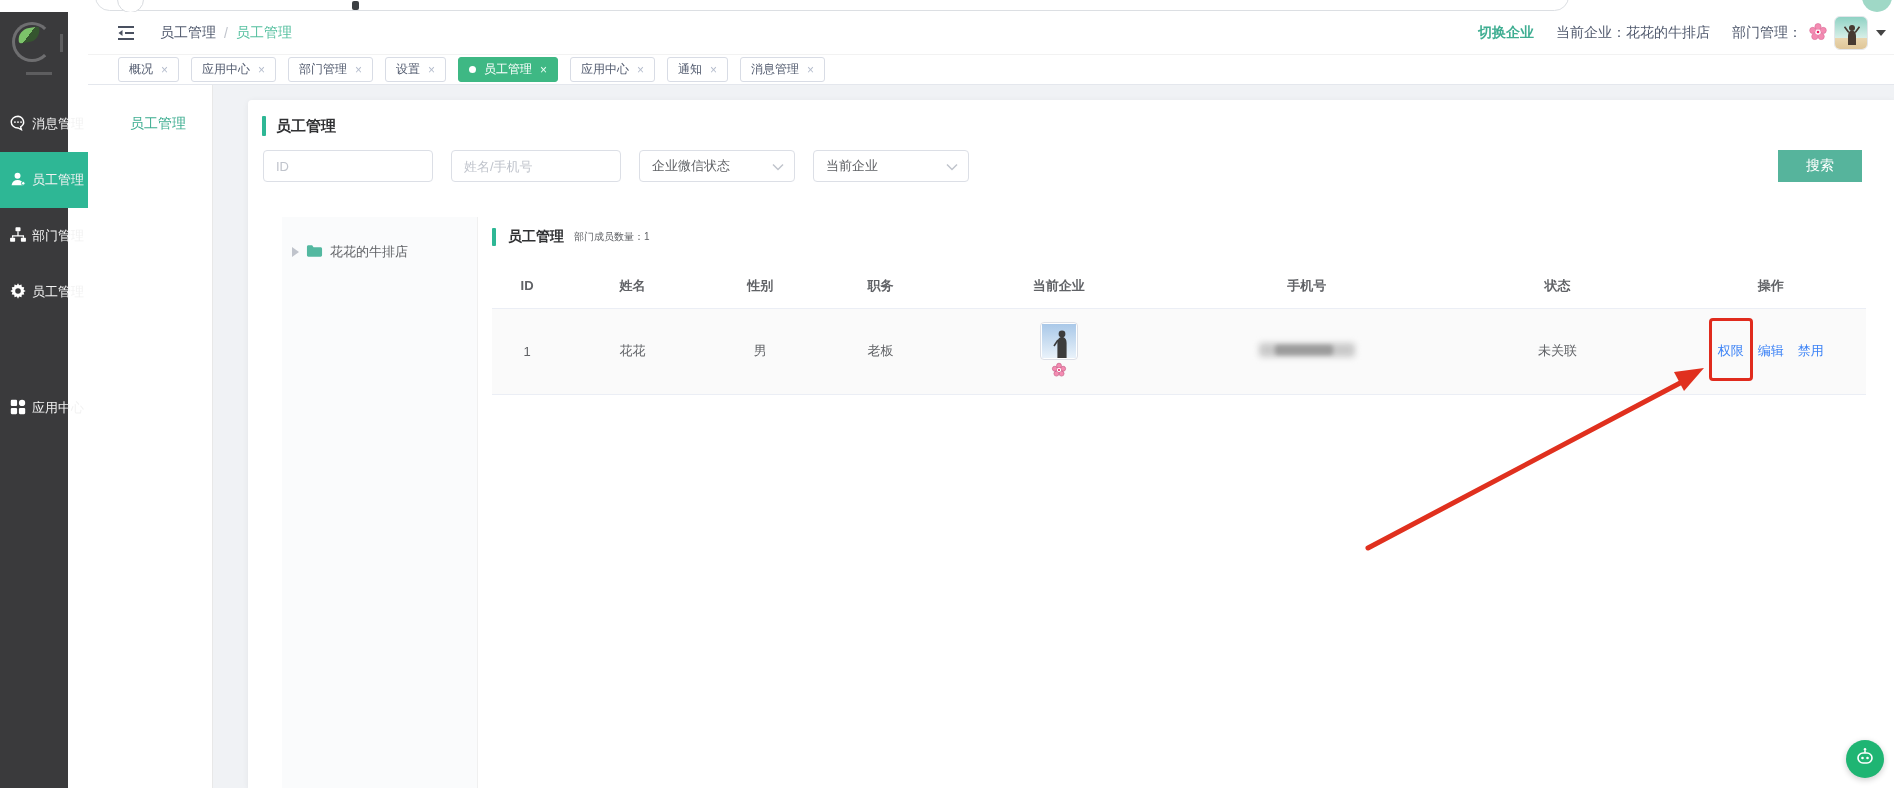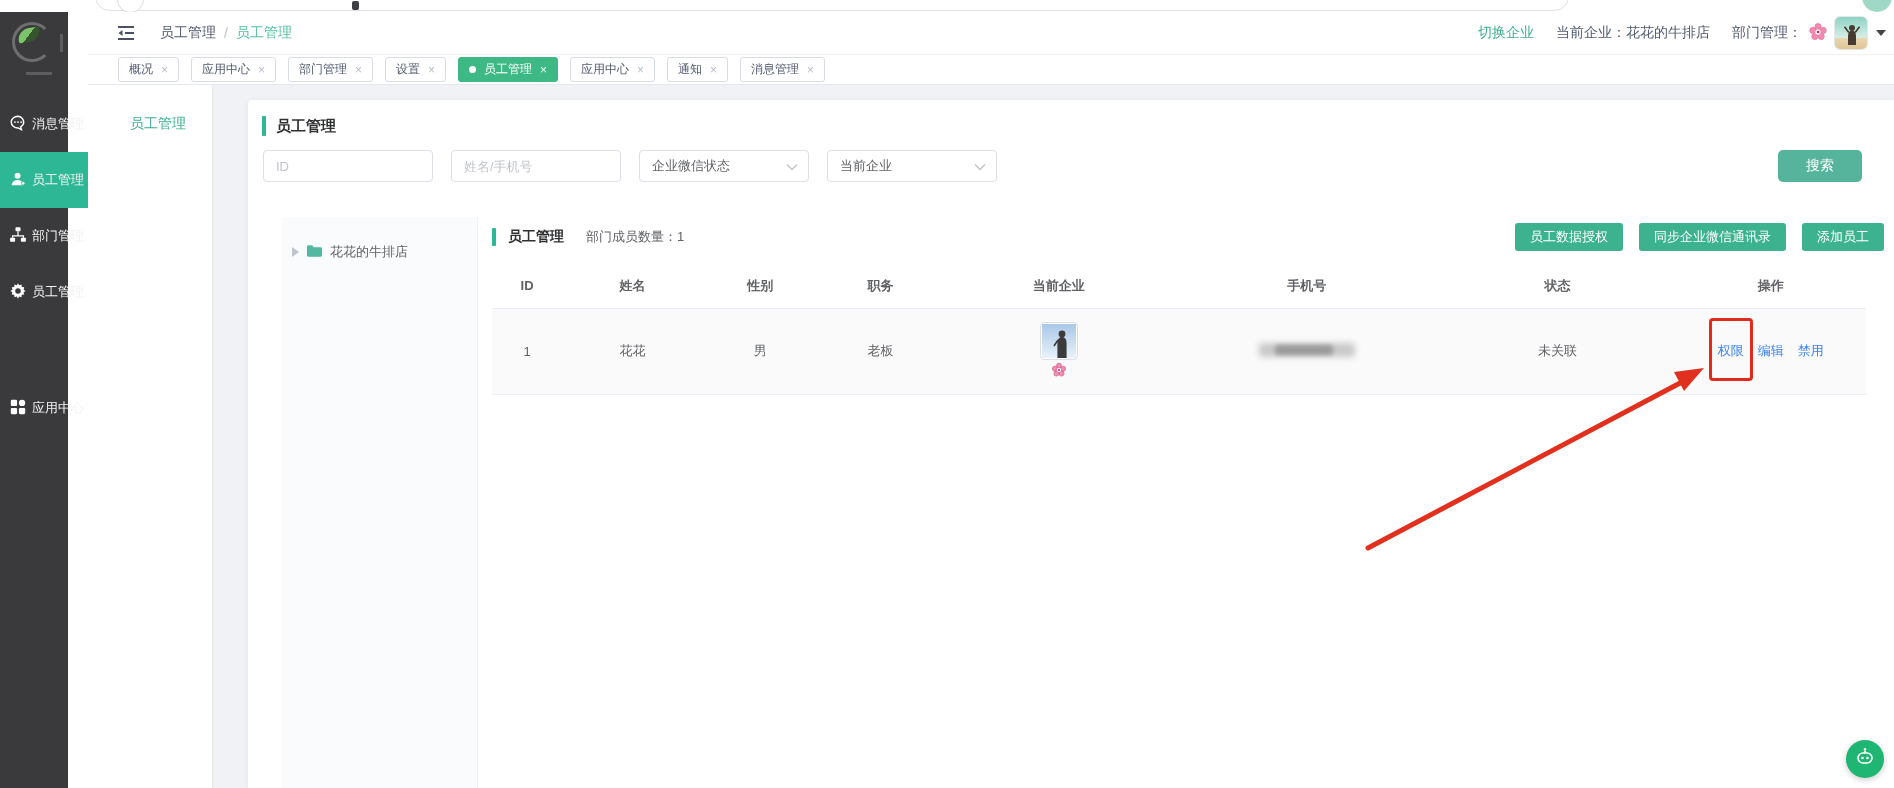--- a/index.html
+++ b/index.html
@@ -26,21 +26,21 @@
   .menu-item.active { background:#2eb795; }
   .menu-item.gap { margin-top:60px; }
 
   
   .header { position:absolute; left:88px; top:12px; width:1806px; height:43px; background:#fff; border-bottom:1px solid #f2f2f2; display:flex; align-items:center; z-index:10; }
   .collapse { margin-left:28px; cursor:pointer; display:flex; }
   .breadcrumb { margin-left:24px; font-size:14px; color:#515a6e; display:flex; gap:8px; align-items:center; }
   .breadcrumb .sep { color:#c0c4cc; }
   .breadcrumb .crumb-active { color:#57c0a0; }
   .header-right { margin-left:auto; display:flex; align-items:center; gap:22px; padding-right:8px; font-size:14px; color:#515a6e; }
-  .link-teal { color:#3fae92; cursor:pointer; }
+  .link-teal { color:#3fae92; cursor:pointer;font-weight:bold; }
   .user-cluster { display:flex; align-items:center; gap:6px; }
   .avatar-sm { width:34px; height:34px; border-radius:6px; overflow:hidden; border:1px solid #e3e6ea; cursor:pointer; }
   .caret-down { width:0; height:0; border-left:5px solid transparent; border-right:5px solid transparent; border-top:6px solid #444; margin-left:2px; }
 
   
   .tabbar { position:absolute; left:88px; top:55px; width:1806px; height:30px; background:#fff; border-bottom:1px solid #e4e7ed; display:flex; align-items:center; gap:12px; padding-left:30px; z-index:10; }
   .tab { height:25px; display:inline-flex; align-items:center; gap:8px; border:1px solid #d8dce5; border-radius:3px; background:#fff; color:#515a6e; font-size:12px; padding:0 10px; cursor:pointer; white-space:nowrap; }
   .tab .x { color:#b4bccc; font-size:12px; line-height:1; }
   .tab.active { background:#3eb884; border-color:#3eb884; color:#fff; }
   .tab.active .x { color:#eafff5; }
@@ -52,32 +52,32 @@
   .subnav-item { margin:30px 0 0 42px; font-size:14px; color:#3fae92; cursor:pointer; }
 
   .card { position:absolute; left:160px; top:15px; width:1646px; height:688px; background:#fff; border-radius:4px 0 0 0; box-shadow:0 1px 6px rgba(0,0,0,.06); }
   .card-title { position:absolute; left:14px; top:16px; display:flex; align-items:center; gap:10px; }
   .green-bar { width:4px; height:20px; background:#2eb795; border-radius:1px; }
   .card-title-text { font-size:15px; font-weight:bold; color:#303133; }
 
   .filters { position:absolute; left:15px; top:50px; display:flex; gap:18px; }
   .f-input { width:170px; height:32px; border:1px solid #dcdfe6; border-radius:4px; font-size:13px; color:#606266; padding:0 12px; outline:none; }
   .f-input::placeholder { color:#c0c4cc; }
-  .f-select { width:170px; height:32px; border:1px solid #dcdfe6; border-radius:4px; display:flex; align-items:center; justify-content:space-between; padding:0 10px 0 12px; font-size:13px; color:#606266; background:#fff; cursor:pointer; }
-  .search-btn { position:absolute; right:32px; top:50px; width:84px; height:32px; background:#56b49c; color:#fff; font-size:14px; border:none; border-radius:5px; cursor:pointer; }
+  .f-select { width:156px; height:32px; border:1px solid #dcdfe6; border-radius:4px; display:flex; align-items:center; justify-content:space-between; padding:0 10px 0 12px; font-size:13px; color:#606266; background:#fff; cursor:pointer; }
+  .search-btn { position:absolute; right:32px; top:50px; width:84px; height:32px; background:#56b49c; color:#fff; font-size:14px; border:none; border-radius:0; cursor:pointer; }
 
   .tree-panel { position:absolute; left:34px; top:117px; width:196px; bottom:0; background:#fafbfc; border-right:1px solid #f0f0f0; }
   .tree-node { display:flex; align-items:center; gap:7px; padding:26px 0 0 10px; font-size:13px; color:#606266; cursor:pointer; }
   .tree-caret { width:0; height:0; border-top:5px solid transparent; border-bottom:5px solid transparent; border-left:7px solid #c0c4cc; }
 
   .emp-section { position:absolute; left:244px; top:122px; right:10px; bottom:0; }
   .emp-head { display:flex; align-items:center; height:30px; }
   .emp-head .green-bar { height:18px; }
   .emp-title { font-size:14px; font-weight:bold; color:#303133; margin-left:12px; }
-  .emp-count { font-size:13px; color:#606266; margin-left:22px; }
+  .emp-count { font-size:10px; color:#606266; margin-left:10px; }
   .emp-buttons { margin-left:auto; display:flex; gap:16px; }
   .btn-green { height:28px; padding:0 15px; background:#3cb28f; color:#fff; font-size:13px; border:none; border-radius:3px; cursor:pointer; white-space:nowrap; }
 
   table.emp { border-collapse:collapse; margin-top:12px; width:1374px; table-layout:fixed; }
   table.emp th { font-size:13px; color:#606266; font-weight:bold; height:44px; text-align:center; }
   table.emp td { text-align:center; font-size:13px; color:#606266; height:86px; background:#fafafa; border-top:1px solid #ebeef5; border-bottom:1px solid #ebeef5; }
   .c1{width:70px}.c2{width:140px}.c3{width:115px}.c4{width:125px}.c5{width:230px}.c6{width:265px}.c7{width:235px}.c8{width:190px}
 
   .member-cell { display:inline-flex; flex-direction:column; align-items:center; gap:2px; }
   .avatar-table { width:38px; height:38px; border-radius:4px; border:1px solid #dcdfe6; overflow:hidden; background:#fff; padding:1px; }
@@ -290,25 +290,20 @@
             </svg></span>
         <span>花花的牛排店</span>
       </div>
     </div>
 
     <div class="emp-section">
       <div class="emp-head">
         <span class="green-bar"></span>
         <span class="emp-title">员工管理</span>
         <span class="emp-count">部门成员数量：1</span>
-        <span class="emp-buttons">
-          <button class="btn-green">员工数据授权</button>
-          <button class="btn-green">同步企业微信通讯录</button>
-          <button class="btn-green">添加员工</button>
-        </span>
       </div>
 
       <table class="emp">
         <colgroup>
             <col class="c1">
             <col class="c2">
             <col class="c3">
             <col class="c4">
             <col class="c5">
             <col class="c6">

